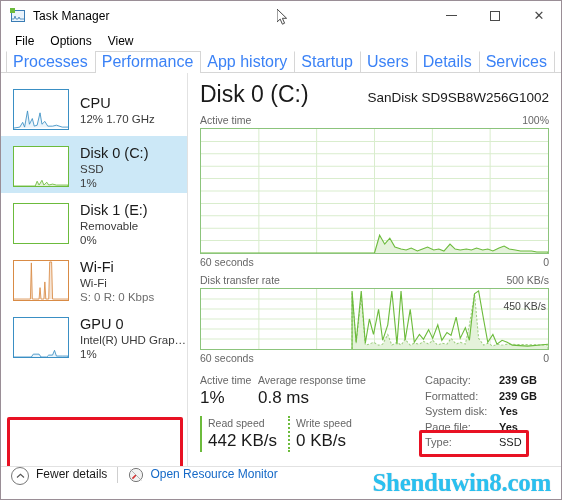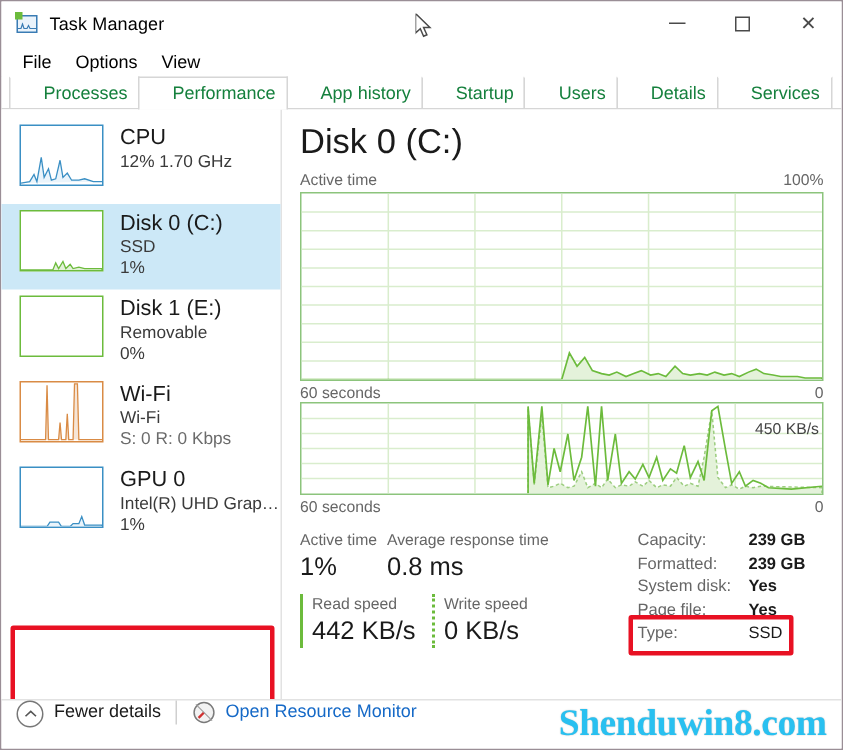--- a/index.html
+++ b/index.html
@@ -95,23 +95,23 @@
   .tabbar {
     height: 22px; min-height: 22px;
     display: flex;
     align-items: flex-end;
     background: #ffffff;
     border-bottom: 1px solid #d6d6d6;
     padding-left: 5px;
     box-sizing: border-box;
   }
   .tab {
-    font-size: 12px;
-    color: #15803d;
-    padding: 2px 7px 3px 22px;
+    font-size: 16px;
+    color: #3b82f6;
+    padding: 2px 7px 3px 6px;
     height: 21px;
     line-height: 16px;
     box-sizing: border-box;
     border-left: 1px solid #d6d6d6;
     border-right: 1px solid #d6d6d6;
     border-top: 1px solid transparent;
     background: #ffffff;
     margin-right: -1px;
     white-space: nowrap;
   }
@@ -137,21 +137,21 @@
     width: 187px;
     min-width: 187px;
     background: #ffffff;
     border-right: 1px solid #e2e2e2;
     padding-top: 6px;
     box-sizing: border-box;
     position: relative;
   }
   .side-item {
     display: flex;
-    align-items: flex-start;
+    align-items: center;
     height: 57px;
     padding: 4px 0 0 12px;
     box-sizing: border-box;
     position: relative;
   }
   .side-item.selected { background: #cce8f7; }
   .side-thumb {
     width: 56px; height: 41px;
     box-sizing: border-box;
     border: 1px solid #888;
@@ -469,20 +469,21 @@
         </div>
       </div>
 
       <div class="redbox" style="left:6px; top:344px; width:176px; height:64px;"></div>
     </div>
 
     <div class="main">
 
       <div class="main-head">
         <div class="main-title">Disk 0 (C:)</div>
+        <div class="main-model">SanDisk SD9SB8W256G1002</div>
       </div>
 
       <div class="chart-label-row">
         <span>Active time</span>
         <span>100%</span>
       </div>
       <div class="chart-box" style="height:126px;">
         <svg viewBox="0 0 340 126" preserveAspectRatio="none">
           <g>
             <line x1="0" y1="12.6" x2="340" y2="12.6" stroke="#d9edcd" stroke-width="1"></line>
@@ -501,20 +502,24 @@
             <line x1="283.3" y1="0" x2="283.3" y2="126" stroke="#d9edcd" stroke-width="1"></line>
           </g>
           <polyline points="0,126 170,126 175,108 180,117 185,111 190,120 196,122 201,123 206,121 212,124 217,122 222,120 228,123 233,122 238,124 244,117 249,122 254,123 260,122 265,123 270,121 276,123 281,122 286,124 292,121 297,119 302,122 308,123 313,124 318,124 324,124 329,125 335,125 340,125 340,126" fill="#e4f2da" stroke="#6cbb3c" stroke-width="1.1"></polyline>
         </svg>
       </div>
       <div class="chart-foot-row">
         <span>60 seconds</span>
         <span>0</span>
       </div>
 
+      <div class="chart-label-row" style="margin-top:6px;">
+        <span>Disk transfer rate</span>
+        <span>500 KB/s</span>
+      </div>
       <div class="chart-box" style="height:62px;">
         <svg viewBox="0 0 340 62" preserveAspectRatio="none">
           <g>
             <line x1="0" y1="10.3" x2="340" y2="10.3" stroke="#d9edcd" stroke-width="1"></line>
             <line x1="0" y1="20.7" x2="340" y2="20.7" stroke="#d9edcd" stroke-width="1"></line>
             <line x1="0" y1="31" x2="340" y2="31" stroke="#d9edcd" stroke-width="1"></line>
             <line x1="0" y1="41.3" x2="340" y2="41.3" stroke="#d9edcd" stroke-width="1"></line>
             <line x1="0" y1="51.7" x2="340" y2="51.7" stroke="#d9edcd" stroke-width="1"></line>
             <line x1="56.7" y1="0" x2="56.7" y2="62" stroke="#d9edcd" stroke-width="1"></line>
             <line x1="113.3" y1="0" x2="113.3" y2="62" stroke="#d9edcd" stroke-width="1"></line>

